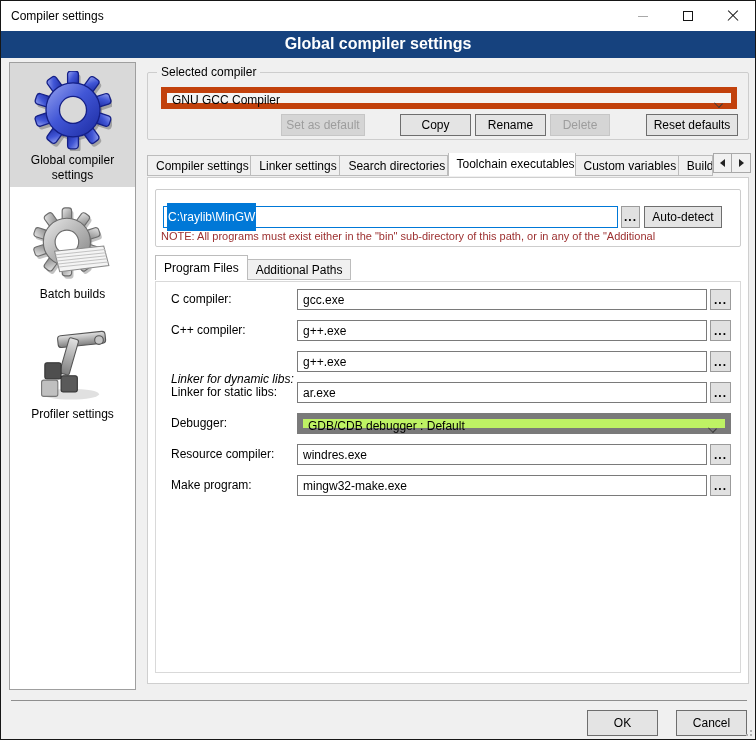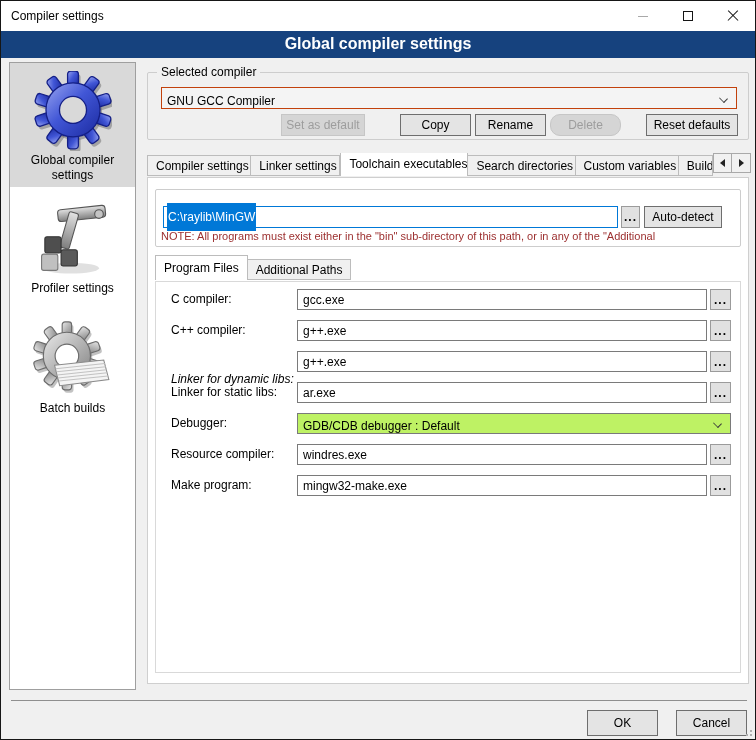--- a/index.html
+++ b/index.html
@@ -28,21 +28,21 @@
   .side-item{width:100%;text-align:center;padding-top:8px;}
   .side-item.selected{background:#d9d9d9;}
   .side-item .ic{display:flex;justify-content:center;}
   .side-label{padding:2px 4px 8px 4px;line-height:15px;font-size:12px;}
 
   
   .groupbox{position:absolute;border:1px solid #cdcdcd;border-radius:2px;}
   .group-label{position:absolute;font-size:12px;padding:0 4px;line-height:14px;}
 
   
-  .combo{position:absolute;border:1px solid #c2410c;background:#f4f4f4;display:flex;align-items:flex-end;padding-left:5px;}
+  .combo{position:absolute;border:6px solid #c2410c;background:#f4f4f4;display:flex;align-items:flex-start;padding-left:5px;}
   .combo.gray{background:#bef264;border-color:#7a7a7a;}
   .combo .chev{position:absolute;right:9px;top:7px;width:7px;height:7px;border-right:1.4px solid #3a3a3a;border-bottom:1.4px solid #3a3a3a;transform:rotate(45deg) scaleY(.8);}
 
   
   .btn{position:absolute;background:#e4e4e4;border:1px solid #6e6e6e;font-size:12px;display:flex;align-items:center;justify-content:center;font-family:"Liberation Sans",sans-serif;}
   .btn.disabled{background:#d5d5d5;border-color:#c6c6c6;color:#9d9d9d;}
   .btn.small{font-weight:bold;letter-spacing:1px;border-color:#9b9b9b;background:#e1e1e1;}
 
   
   .tabs{position:absolute;display:flex;align-items:flex-end;height:23px;}
@@ -121,41 +121,20 @@
             </g>
           </defs>
           <use href="#gear10" x="2" y="3" fill="rgba(80,80,80,0.4)"></use>
           <use href="#gear10" fill="url(#gblue)" stroke="#141f86" stroke-width="1.2"></use>
           <circle cx="36" cy="36" r="12.5" fill="#d9d9d9" stroke="#141f86" stroke-width="1.2"></circle>
         </svg>
       </div>
       <div class="side-label">Global compiler settings</div>
     </div>
 
-    <div class="side-item" style="height:108px;margin-top:6px;">
-      <div class="ic">
-        <svg width="78" height="78" viewBox="0 0 72 72">
-          <defs>
-            <linearGradient id="gmetal" x1="0" y1="0" x2="0" y2="1">
-              <stop offset="0" stop-color="#e2e2e2"></stop>
-                <stop offset="1" stop-color="#7e7e7e"></stop>
-            </linearGradient>
-          </defs>
-          <ellipse cx="34" cy="62" rx="26" ry="5" fill="rgba(0,0,0,0.12)"></ellipse>
-          <rect x="22" y="6" width="44" height="11" rx="3" fill="url(#gmetal)" stroke="#555" transform="rotate(-6 44 12)"></rect>
-          <rect x="28" y="10" width="9" height="34" rx="2" fill="url(#gmetal)" stroke="#555" transform="rotate(16 32 27)"></rect>
-          <circle cx="60" cy="12" r="4" fill="#c4c4c4" stroke="#555"></circle>
-          <rect x="10" y="33" width="15" height="15" rx="2" fill="#4e4e4e" stroke="#333"></rect>
-          <rect x="7" y="49" width="15" height="15" rx="2" fill="#c0c0c0" stroke="#777"></rect>
-          <rect x="25" y="45" width="15" height="15" rx="2" fill="#5a5a5a" stroke="#333"></rect>
-        </svg>
-      </div>
-      <div class="side-label">Profiler settings</div>
-    </div>
-
     <div class="side-item" style="height:116px;margin-top:10px;">
       <div class="ic">
         <svg width="82" height="80" viewBox="0 0 80 76">
           <defs>
             <linearGradient id="ggray" x1="0" y1="0" x2="1" y2="1">
               <stop offset="0" stop-color="#e9e9e9"></stop>
                 <stop offset="0.5" stop-color="#b5b5b5"></stop>
                 <stop offset="1" stop-color="#838383"></stop>
             </linearGradient>
           </defs>
@@ -165,41 +144,62 @@
             <circle cx="36" cy="36" r="12.5" fill="#ffffff" stroke="#6b6b6b" stroke-width="1.2"></circle>
           </g>
           <g>
             <path d="M22 44 L70 39 L75 58 L27 64 Z" fill="#f4f4f4" stroke="#8a8a8a"></path>
             <path d="M23 47.5 L71 42.5 M24 50.5 L72 45.5 M24.7 53.5 L72.7 48.5 M25.4 56.5 L73.4 51.5 M26.1 59.5 L74.1 54.5" stroke="#c2c2c2" stroke-width="1"></path>
           </g>
         </svg>
       </div>
       <div class="side-label">Batch builds</div>
     </div>
+
+    <div class="side-item" style="height:108px;margin-top:6px;">
+      <div class="ic">
+        <svg width="78" height="78" viewBox="0 0 72 72">
+          <defs>
+            <linearGradient id="gmetal" x1="0" y1="0" x2="0" y2="1">
+              <stop offset="0" stop-color="#e2e2e2"></stop>
+                <stop offset="1" stop-color="#7e7e7e"></stop>
+            </linearGradient>
+          </defs>
+          <ellipse cx="34" cy="62" rx="26" ry="5" fill="rgba(0,0,0,0.12)"></ellipse>
+          <rect x="22" y="6" width="44" height="11" rx="3" fill="url(#gmetal)" stroke="#555" transform="rotate(-6 44 12)"></rect>
+          <rect x="28" y="10" width="9" height="34" rx="2" fill="url(#gmetal)" stroke="#555" transform="rotate(16 32 27)"></rect>
+          <circle cx="60" cy="12" r="4" fill="#c4c4c4" stroke="#555"></circle>
+          <rect x="10" y="33" width="15" height="15" rx="2" fill="#4e4e4e" stroke="#333"></rect>
+          <rect x="7" y="49" width="15" height="15" rx="2" fill="#c0c0c0" stroke="#777"></rect>
+          <rect x="25" y="45" width="15" height="15" rx="2" fill="#5a5a5a" stroke="#333"></rect>
+        </svg>
+      </div>
+      <div class="side-label">Profiler settings</div>
+    </div>
   </div>
 
   <div class="groupbox" style="left:146px;top:71px;width:602px;height:68px;"></div>
   <div class="group-label" style="left:156px;top:64px;background:#f0f0f0;">Selected compiler</div>
 
   <div class="combo" style="left:160px;top:86px;width:576px;height:22px;">
     <span>GNU GCC Compiler</span>
     <span class="chev"></span>
   </div>
 
   <div class="btn disabled" style="left:280px;top:113px;width:84px;height:22px;">Set as default</div>
   <div class="btn" style="left:399px;top:113px;width:71px;height:22px;">Copy</div>
   <div class="btn" style="left:474px;top:113px;width:71px;height:22px;text-align:right;">Rename</div>
-  <div class="btn disabled" style="left:549px;top:113px;width:71px;height:22px;border-radius:10px;">Delete</div>
+  <div class="btn disabled" style="left:549px;top:113px;width:60px;height:22px;">Delete</div>
   <div class="btn" style="left:645px;top:113px;width:92px;height:22px;">Reset defaults</div>
 
   <div class="tabs" style="left:146px;top:152px;width:566px;overflow:hidden;">
     <div class="tab">Compiler settings</div>
     <div class="tab">Linker settings</div>
+    <div class="tab">Search directories</div>
     <div class="tab active">Toolchain executables</div>
-    <div class="tab">Search directories</div>
     <div class="tab">Custom variables</div>
     <div class="tab clip">Build options</div>
   </div>
   <div class="tab-arrows">
     <div class="arrow-btn">
         <span class="tri-l"></span>
       </div>
     <div class="arrow-btn">
         <span class="tri-r"></span>
       </div>

